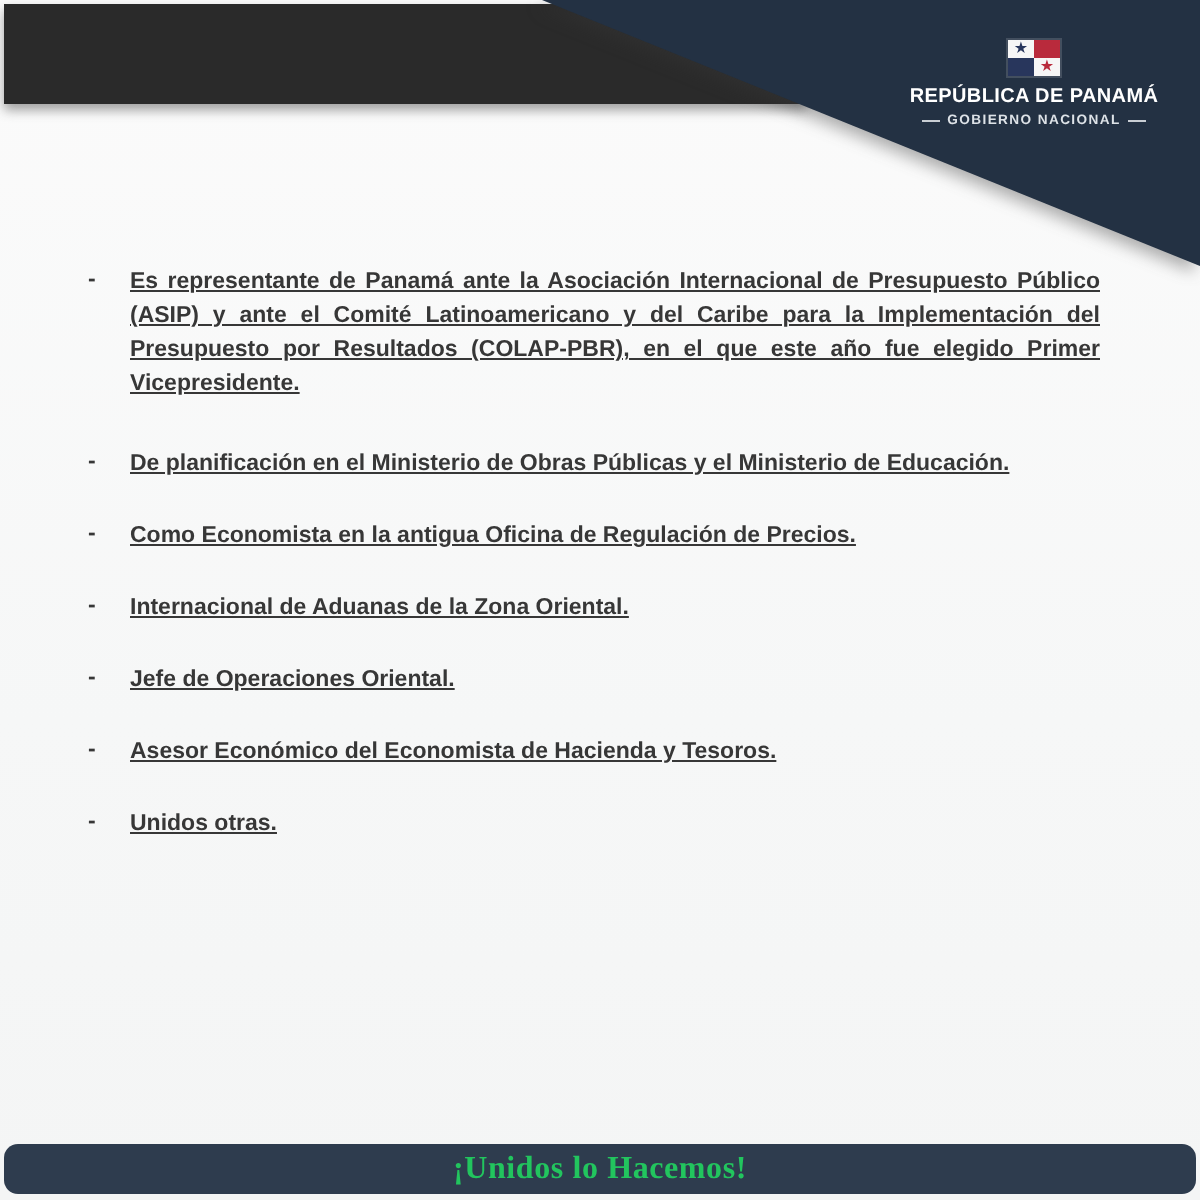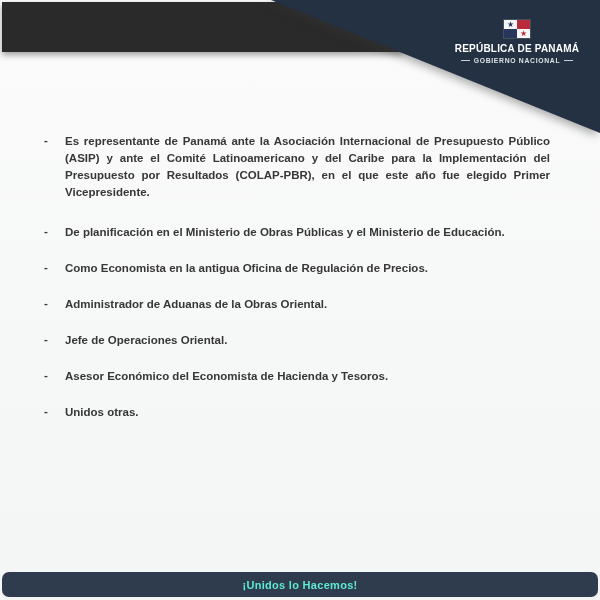--- a/index.html
+++ b/index.html
@@ -72,34 +72,34 @@
 
   
   .content {
     position: absolute; left: 44px; right: 50px; top: 133px;
     color: #373737; font-weight: bold;
     font-size: 11.5px; line-height: 17px;
     z-index: 0;
   }
   .bullet-item { display: flex; }
   .dash { width: 21px; flex: none; transform: translateY(-1px); }
-  .btext { flex: 1; text-align: justify; }
+  .btext { flex: 1; text-align: justify; text-decoration: underline; }
   .section-heading { margin-top: 55px; }
   .bullets { list-style: none; margin-top: 23px; }
   .bullets li { margin-bottom: 19px; }
 
   
   .footer {
     position: absolute; left: 2px; right: 2px; bottom: 3px; height: 25px;
     background: #2e3c4e; border-radius: 7px;
     display: flex; align-items: center; justify-content: center;
     z-index: 4;
   }
   .footer span {
-    color: #5eead4; font-size: 11px; font-weight: bold; letter-spacing: 0.3px;
+    color: #22c55e; font-size: 16px; font-weight: bold; letter-spacing: 0.3px; font-family: Liberation Serif, serif;
   }
 </style>
 </head>
 <body>
 
 <div class="page">
 
   <div class="black-wrap">
     <div class="black-bar"></div>
   </div>
@@ -139,21 +139,21 @@
       <li class="bullet-item">
         <span class="dash">-</span>
         <p class="btext">De planificación en el Ministerio de Obras Públicas y el Ministerio de Educación.</p>
       </li>
       <li class="bullet-item">
         <span class="dash">-</span>
         <p class="btext">Como Economista en la antigua Oficina de Regulación de Precios.</p>
       </li>
       <li class="bullet-item">
         <span class="dash">-</span>
-        <p class="btext">Administrador de Aduanas de la Obras Oriental.</p>
+        <p class="btext">Internacional de Aduanas de la Zona Oriental.</p>
       </li>
       <li class="bullet-item">
         <span class="dash">-</span>
         <p class="btext">Jefe de Operaciones Oriental.</p>
       </li>
       <li class="bullet-item">
         <span class="dash">-</span>
         <p class="btext">Asesor Económico del Economista de Hacienda y Tesoros.</p>
       </li>
       <li class="bullet-item">

